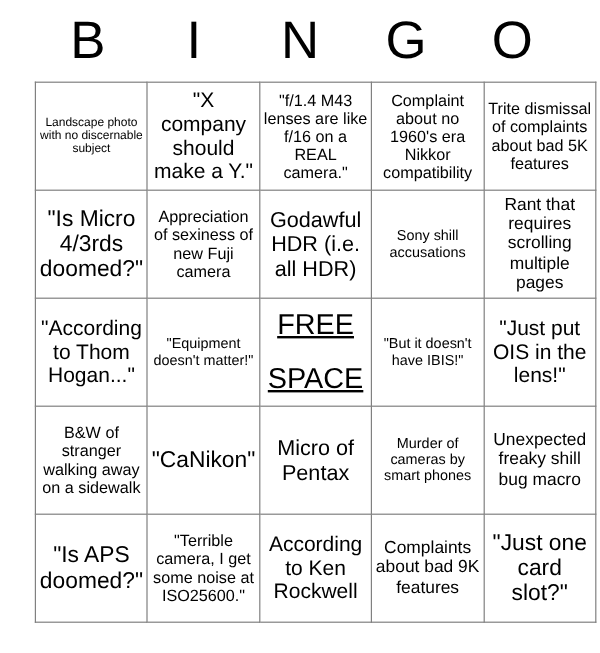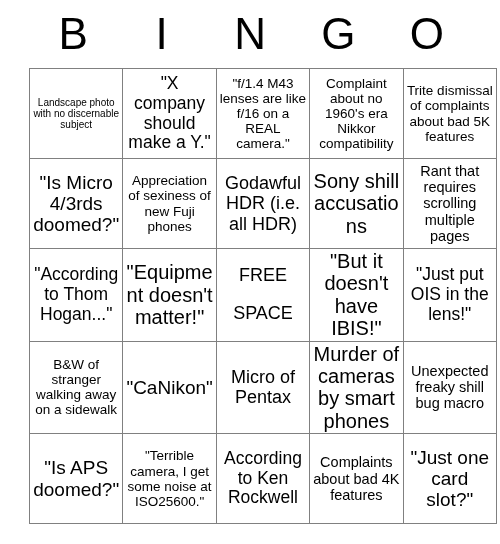--- a/index.html
+++ b/index.html
@@ -52,27 +52,28 @@
     overflow: hidden;
   }
   .cell-text {
     display: block;
     line-height: 1.12;
     word-wrap: break-word;
   }
   .fs-10 { font-size: 10px; }
   .fs-11 { font-size: 13.5px; }
   .fs-12 { font-size: 14.5px; }
-  .fs-13 { font-size: 20px; }
+  .fs-13 { font-size: 12px; }
   .fs-14 { font-size: 17.5px; }
   .fs-15 { font-size: 19px; }
   .fs-16 { font-size: 18px; }
   .free-space .fs-free {
-    font-size: 18px;
+    font-size: 24px;
     line-height: 1.1;
+    text-decoration: underline;
   }
   .free-gap {
     display: block;
     height: 18px;
   }
 </style>
 </head>
 <body>
 
 <div class="card">
@@ -102,21 +103,21 @@
           </td>
           <td>
             <span class="cell-text fs-11">Trite dismissal of complaints about bad 5K features</span>
           </td>
         </tr>
         <tr>
           <td>
             <span class="cell-text fs-15">"Is Micro 4/3rds doomed?"</span>
           </td>
           <td>
-            <span class="cell-text fs-11">Appreciation of sexiness of new Fuji phones</span>
+            <span class="cell-text fs-11">Appreciation of sexiness of new Fuji camera</span>
           </td>
           <td>
             <span class="cell-text fs-16">Godawful HDR (i.e. all HDR)</span>
           </td>
           <td>
             <span class="cell-text fs-13">Sony shill accusations</span>
           </td>
           <td>
             <span class="cell-text fs-12">Rant that requires scrolling multiple pages</span>
           </td>
@@ -159,21 +160,21 @@
           <td>
             <span class="cell-text fs-15">"Is APS doomed?"</span>
           </td>
           <td>
             <span class="cell-text fs-11">"Terrible camera, I get some noise at ISO25600."</span>
           </td>
           <td>
             <span class="cell-text fs-14">According to Ken Rockwell</span>
           </td>
           <td>
-            <span class="cell-text fs-12">Complaints about bad 4K features</span>
+            <span class="cell-text fs-12">Complaints about bad 9K features</span>
           </td>
           <td>
             <span class="cell-text fs-15">"Just one card slot?"</span>
           </td>
         </tr>
       </tbody>
   </table>
 
 </div>
 

